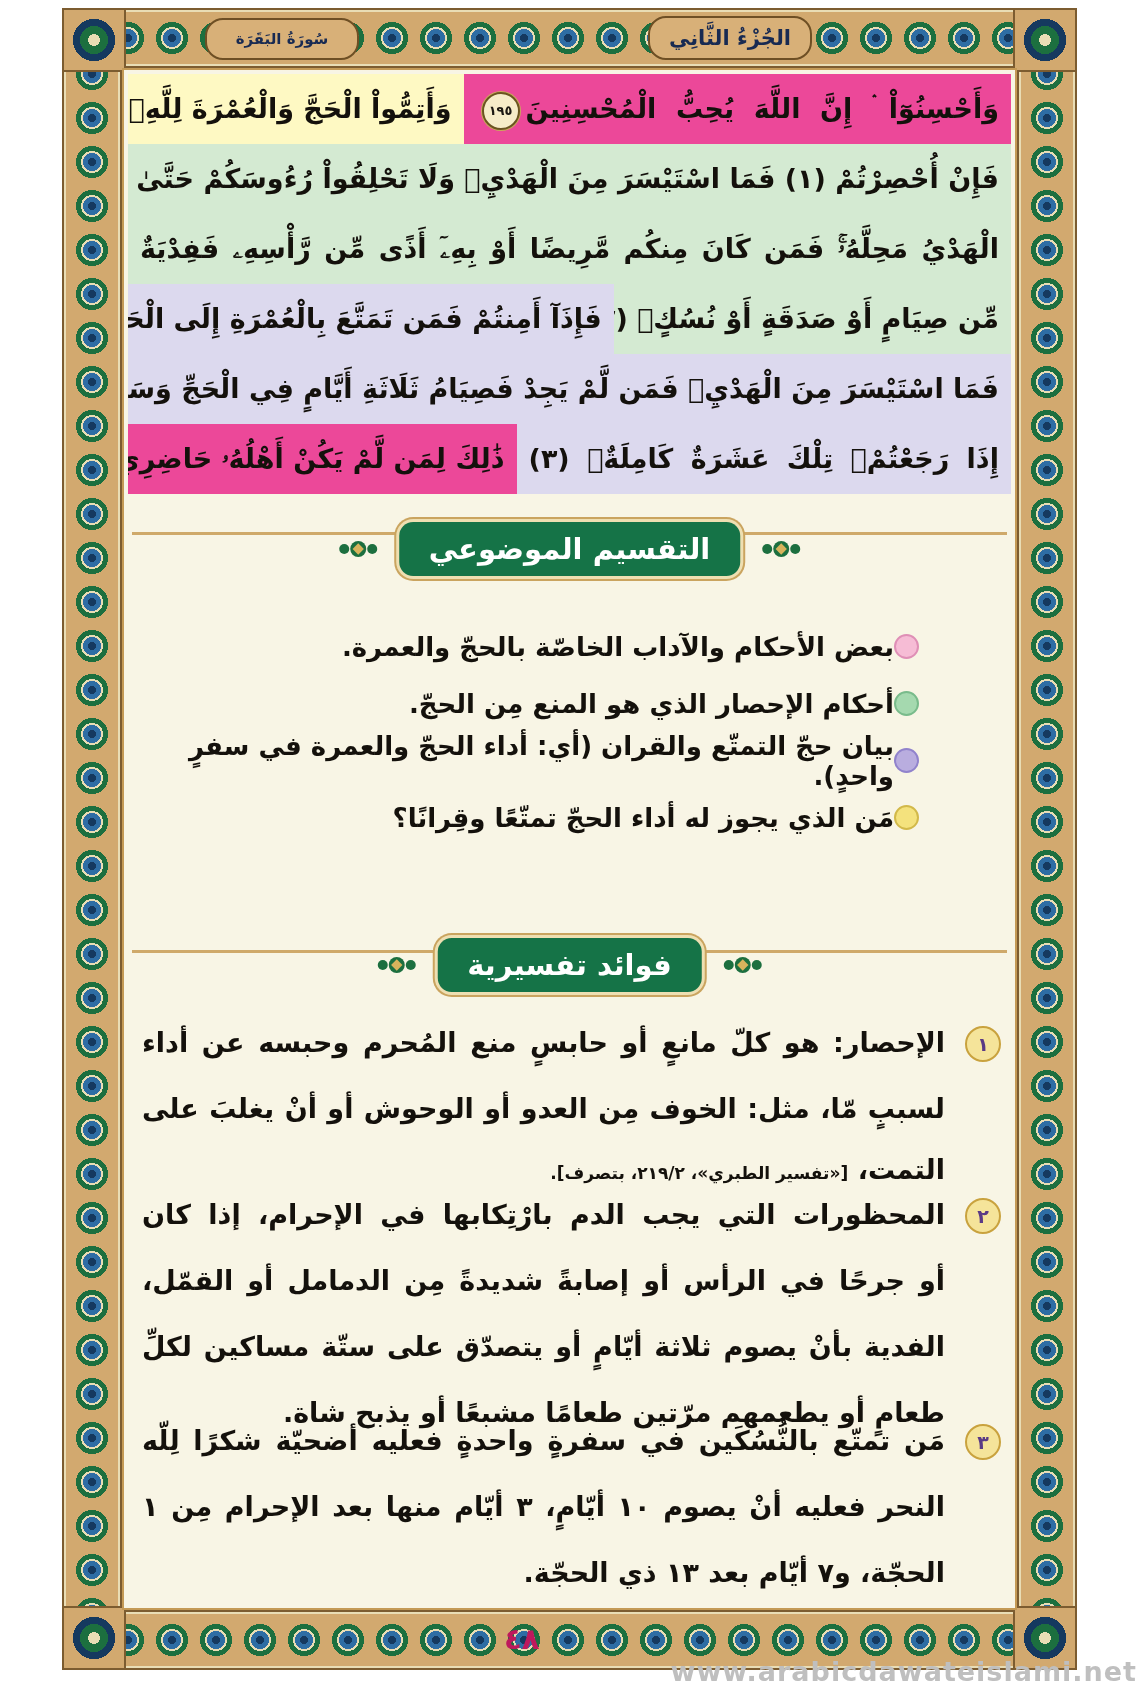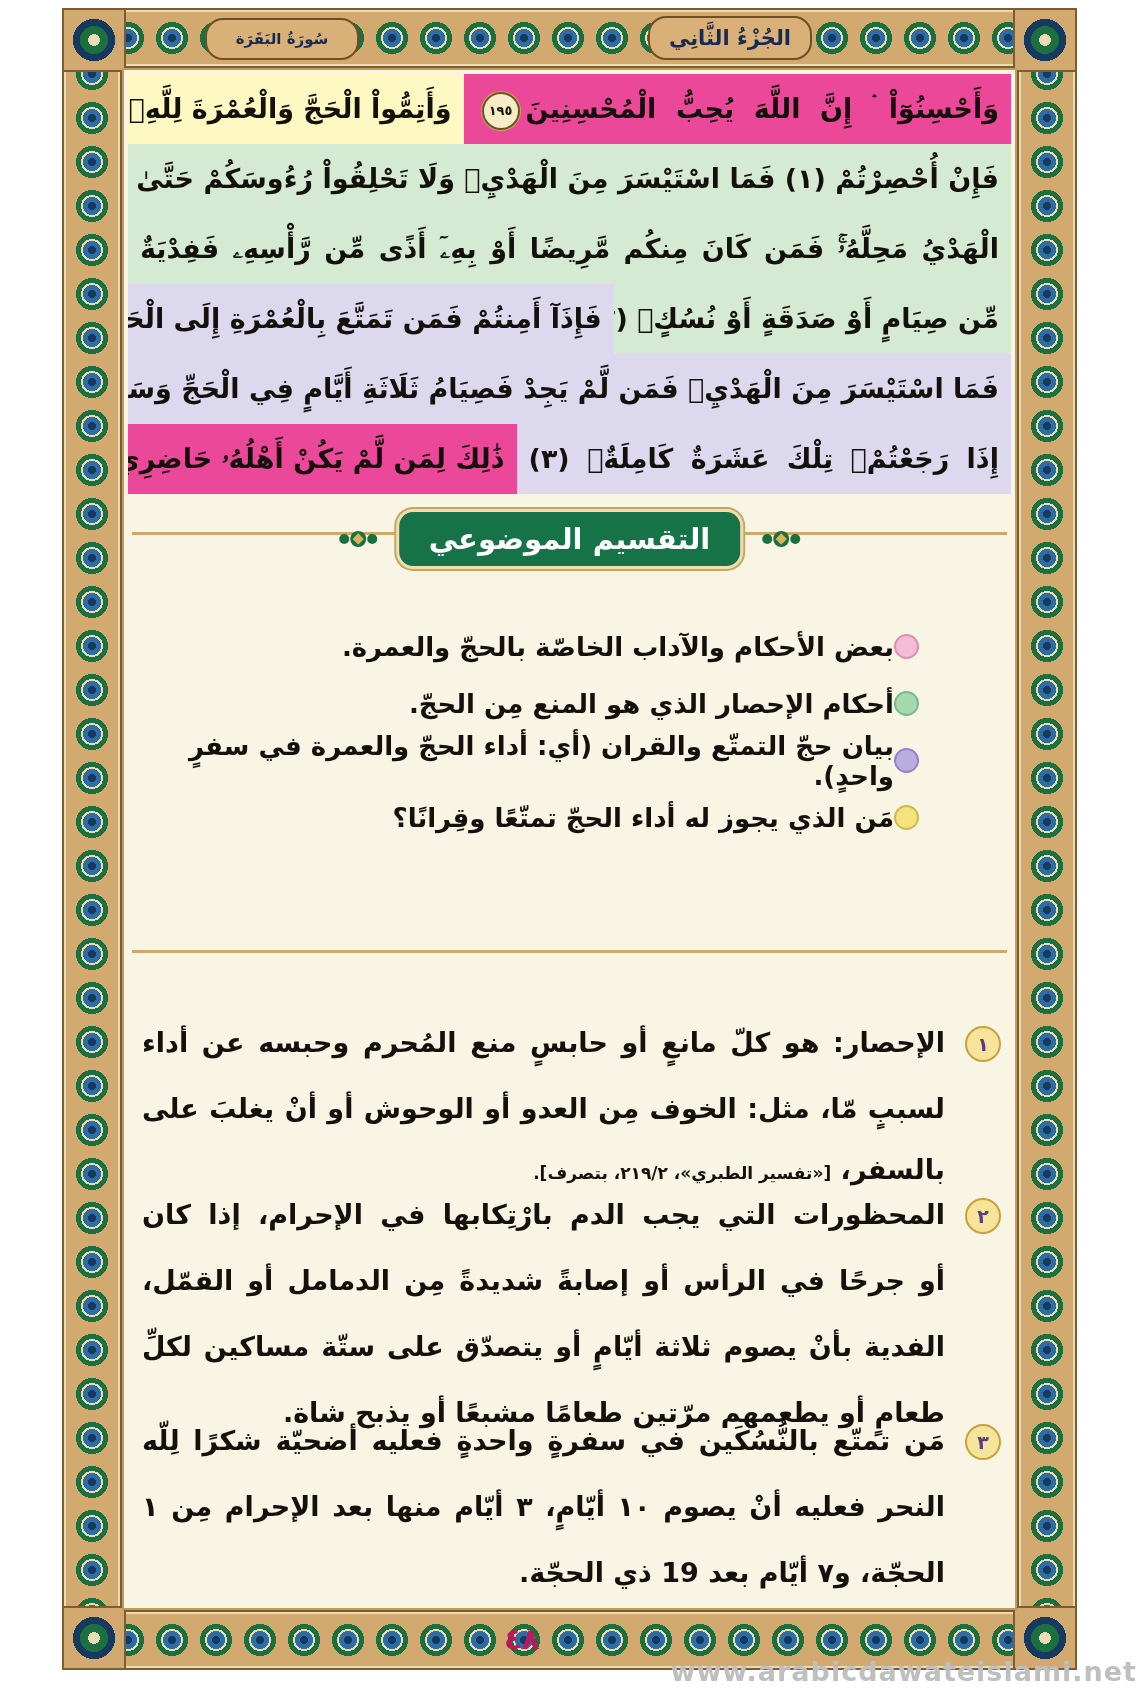--- a/index.html
+++ b/index.html
@@ -42,21 +42,21 @@
   .medallion{display:inline-flex;align-items:center;justify-content:center;width:34px;height:34px;
              border-radius:50%;background:#f6ecc8;border:2px solid #6b5420;box-shadow:0 0 0 1px #c9a75a;
              font-size:13px;font-weight:bold;color:#1c1812;vertical-align:middle;margin:0 6px;}
 
   .rule{position:absolute;left:8px;right:8px;height:3px;background:#cfa96a;}
   .rule.r1{top:462px}.rule.r2{top:880px}
 
   .banner{position:absolute;left:50%;transform:translateX(-50%);height:54px;background:#157347;
           border-radius:14px;color:#ffffff;font-weight:bold;font-size:29px;line-height:54px;
           padding:0 30px;box-shadow:0 0 0 3px #eedfb2, 0 0 0 5px #caa45f;white-space:nowrap;z-index:4;}
-  .banner.b1{top:442px}.banner.b2{top:868px}
+  .banner.b1{top:452px}.banner.b2{top:868px}
   .orn{position:absolute;top:12px;width:46px;height:30px;}
   .orn.left{left:-64px}.orn.right{right:-64px}
 
   .topics{position:absolute;top:548px;right:96px;left:40px;}
   .titem{display:flex;align-items:center;height:57px;gap:0;font-size:26px;font-weight:bold;color:#14110c;}
   .dot{flex:0 0 auto;width:21px;height:21px;border-radius:50%;border:2px solid #999;}
 
   .note{position:absolute;right:0;left:0;padding:0 70px 0 18px;color:#14110c;}
   .nline{font-size:27px;font-weight:bold;line-height:66px;height:66px;text-align:justify;overflow:hidden;}
   .nline.jl{text-align-last:justify;}
@@ -148,39 +148,54 @@
           <span class="dot" style="background: rgb(185, 173, 223); border-color: rgb(145, 131, 204);"></span>
           <span>بيان حجّ التمتّع والقران (أي: أداء الحجّ والعمرة في سفرٍ واحدٍ).</span>
         </div>
         <div class="titem">
           <span class="dot" style="background: rgb(244, 226, 125); border-color: rgb(210, 185, 74);"></span>
           <span>مَن الذي يجوز له أداء الحجّ تمتّعًا وقِرانًا؟</span>
         </div>
       </div>
 
     <div class="rule r2"></div>
+    <div class="banner b2">
+      <svg class="orn left" viewBox="0 0 46 30">
+        <circle cx="23" cy="15" r="8" fill="#1c6f3f"></circle>
+          <circle cx="9" cy="15" r="5" fill="#1c6f3f"></circle>
+        <circle cx="37" cy="15" r="5" fill="#1c6f3f"></circle>
+        <rect x="19" y="11" width="8" height="8" transform="rotate(45 23 15)" fill="#d8b35c"></rect>
+      </svg>
+      <span>فوائد تفسيرية</span>
+      <svg class="orn right" viewBox="0 0 46 30">
+        <circle cx="23" cy="15" r="8" fill="#1c6f3f"></circle>
+          <circle cx="9" cy="15" r="5" fill="#1c6f3f"></circle>
+        <circle cx="37" cy="15" r="5" fill="#1c6f3f"></circle>
+        <rect x="19" y="11" width="8" height="8" transform="rotate(45 23 15)" fill="#d8b35c"></rect>
+      </svg>
+    </div>
 
     <div id="notes-block">
         <div class="note" style="top: 940px;">
           <span class="nbadge">١</span>
           <div class="nline jl">الإحصار: هو كلّ مانعٍ أو حابسٍ منع المُحرم وحبسه عن أداء الحجّ أو العمرة</div>
           <div class="nline jl">لسببٍ مّا، مثل: الخوف مِن العدو أو الوحوش أو أنْ يغلبَ على ظنّه زيادة مرضه</div>
-          <div class="ncite"><span>بالسفر، </span><span class="ref">[«تفسير الطبري»، ٢١٩/٢، بتصرف].</span></div>
+          <div class="ncite"><span>التمت، </span><span class="ref">[«تفسير الطبري»، ٢١٩/٢، بتصرف].</span></div>
         </div>
         <div class="note" style="top: 1112px;">
           <span class="nbadge">٢</span>
           <div class="nline jl">المحظورات التي يجب الدم بارْتِكابها في الإحرام، إذا كان سبب ارتكابها مرضًا</div>
           <div class="nline jl">أو جرحًا في الرأس أو إصابةً شديدةً مِن الدمامل أو القمّل، فللمحرم خيار في</div>
           <div class="nline jl">الفدية بأنْ يصوم ثلاثة أيّامٍ أو يتصدّق على ستّة مساكين لكلِّ مسكين صاع مِن</div>
           <div class="nline ll">طعامٍ أو يطعمهم مرّتين طعامًا مشبعًا أو يذبح شاة.</div>
         </div>
         <div class="note" style="top: 1338px;">
           <span class="nbadge">٣</span>
           <div class="nline jl">مَن تمتّع بالنُّسُكَين في سفرةٍ واحدةٍ فعليه أضحيّة شكرًا لِلّه تعالى، فإنْ لم يستطع</div>
           <div class="nline jl">النحر فعليه أنْ يصوم ١٠ أيّامٍ، ٣ أيّام منها بعد الإحرام مِن ١ شوّال إلى ٩ ذي</div>
-          <div class="nline ll">الحجّة، و٧ أيّام بعد 19 ذي الحجّة.</div>
+          <div class="nline ll">الحجّة، و٧ أيّام بعد ١٣ ذي الحجّة.</div>
         </div>
       </div>
   </div>
 
   <div class="pagenum">٤٨</div>
   <div class="watermark">www.arabicdawateislami.net</div>
 </div>
 
 </body></html>

